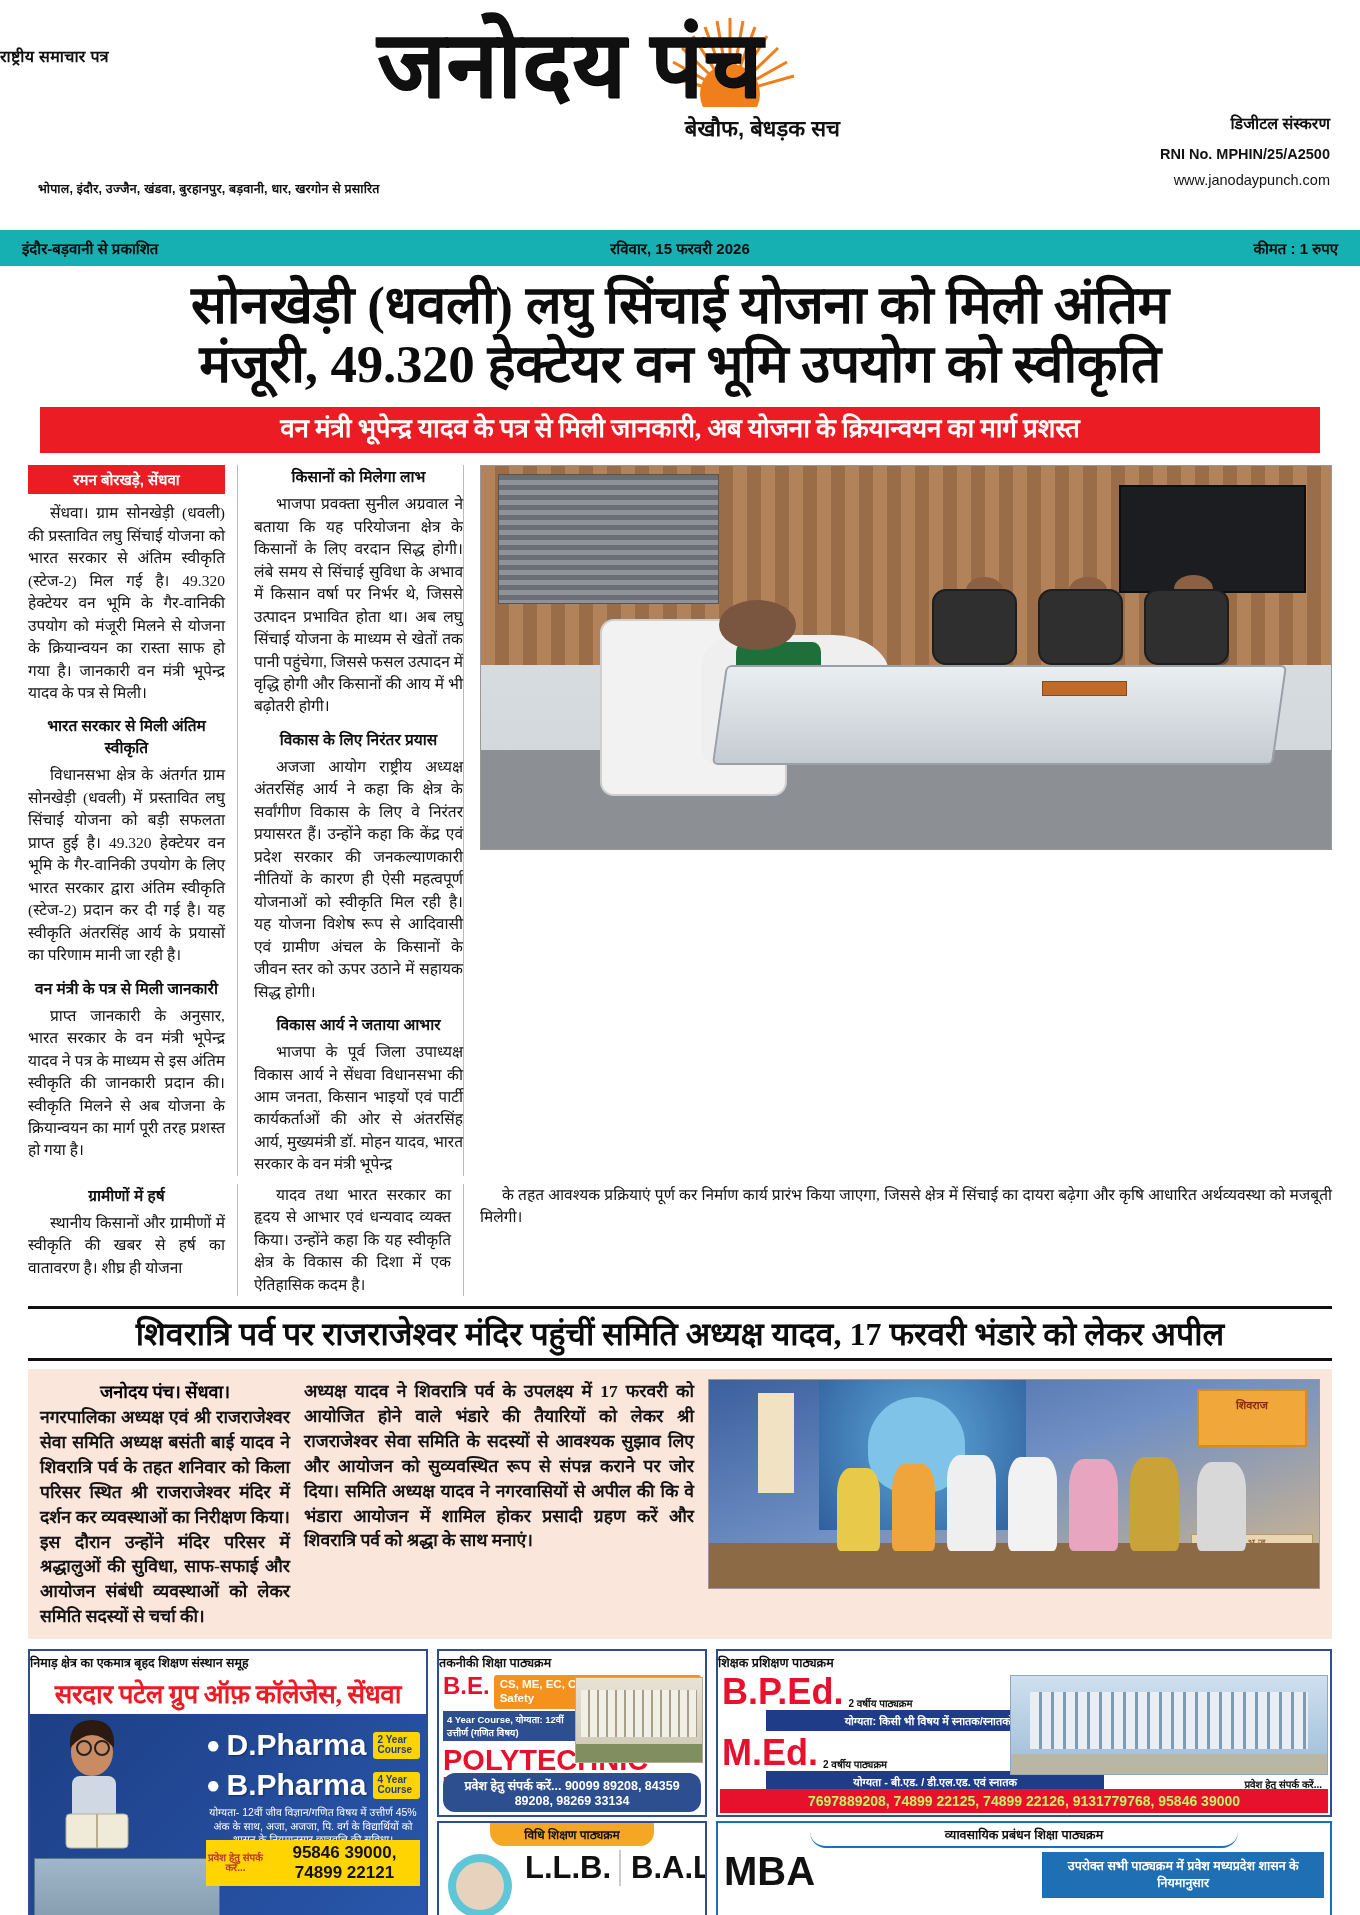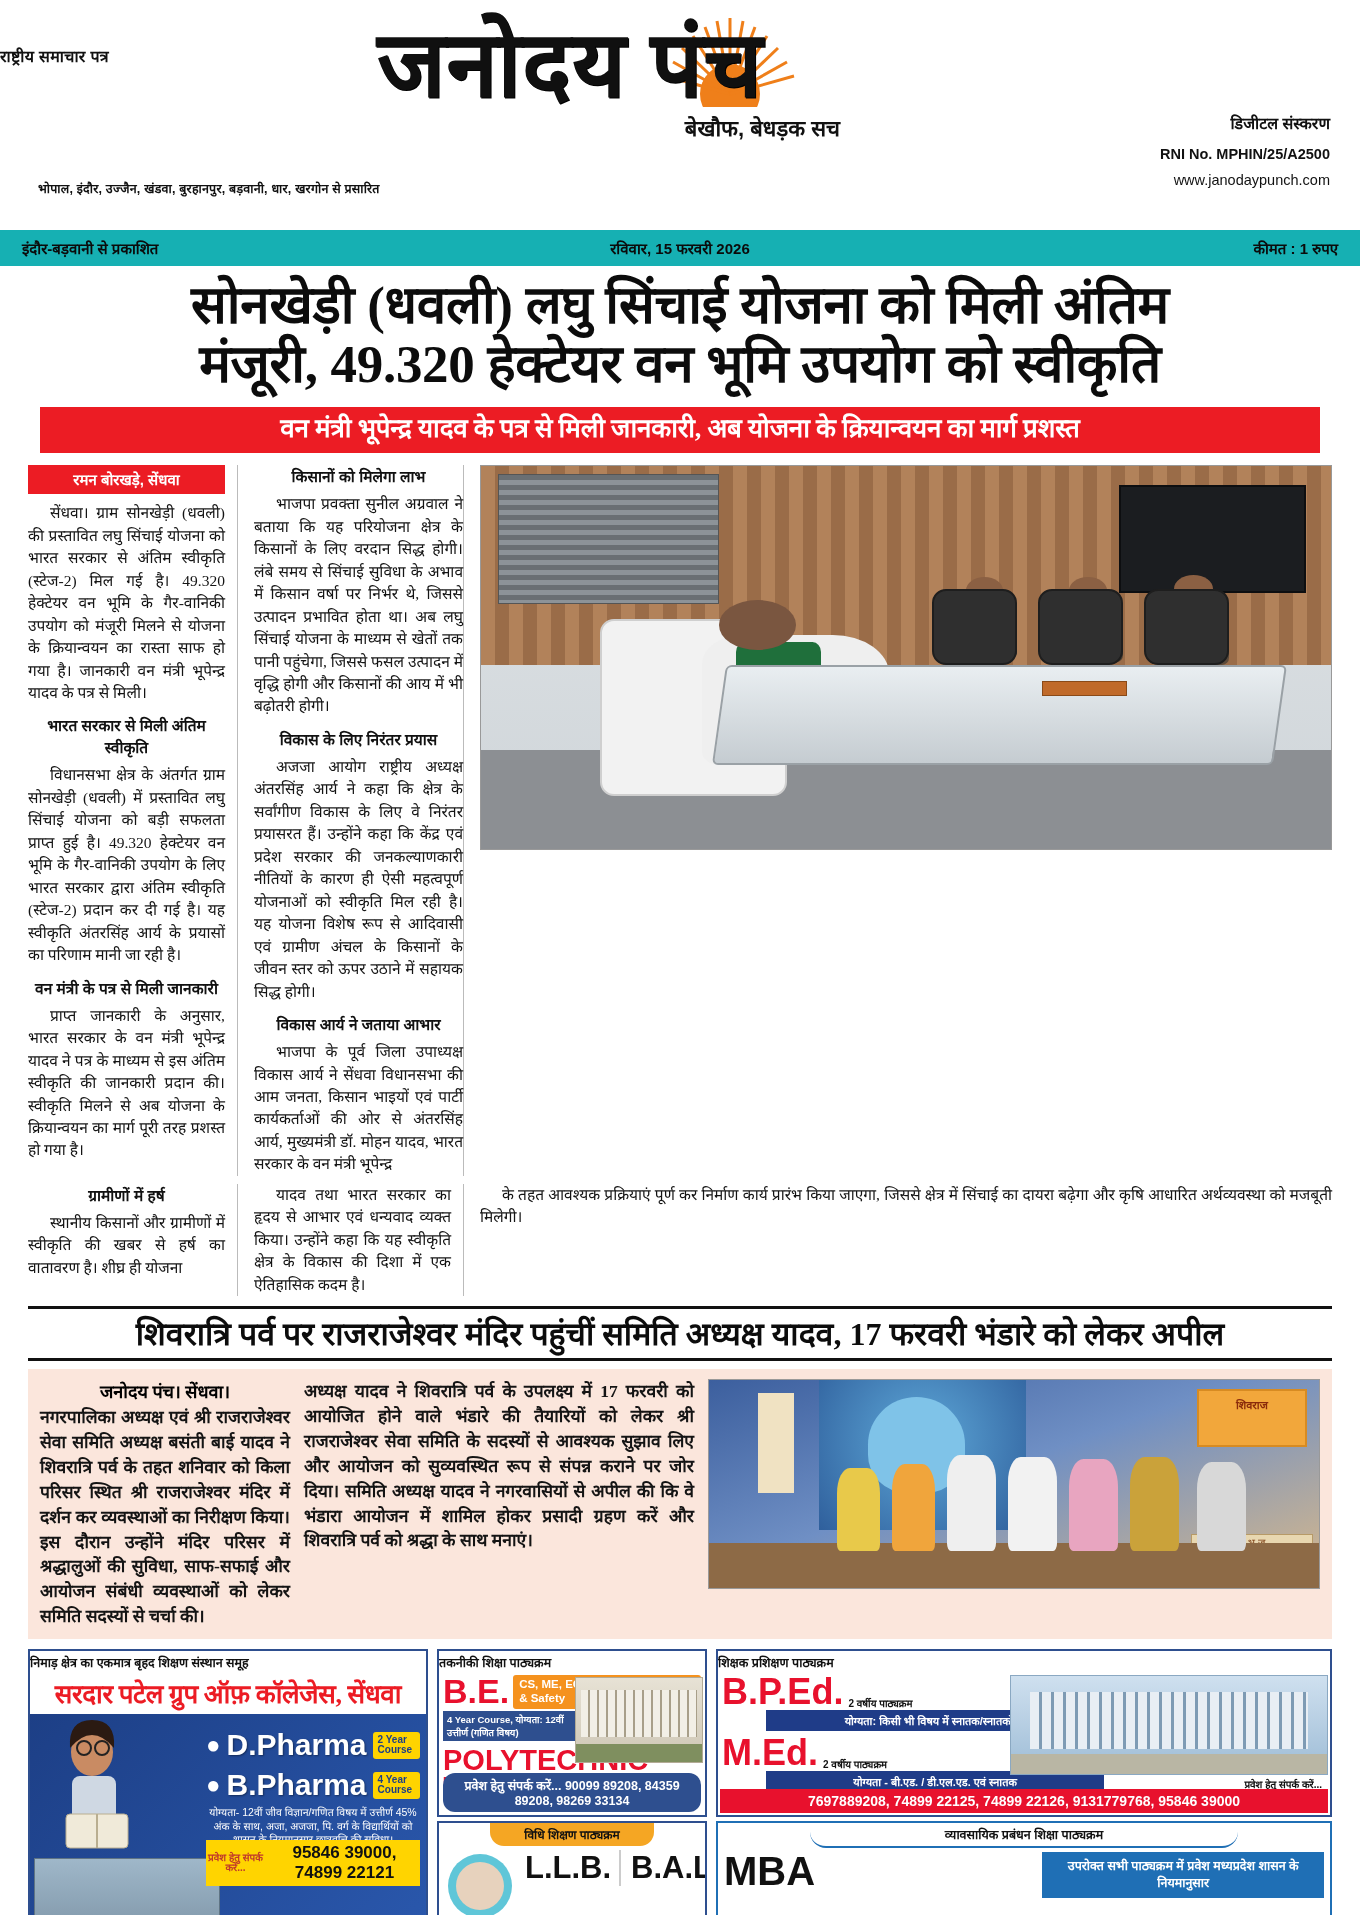--- a/index.html
+++ b/index.html
@@ -146,31 +146,31 @@
   }
   .spg-elig { color:#fff; font-family:"Liberation Sans",sans-serif; font-size: 10.5px;
     line-height:1.3; text-align:center; margin-top:4px; }
   .yellow-strip {
     background:#ffd400; color:#111; font-family:"Liberation Sans",sans-serif; font-weight:bold;
     font-size: 17px; text-align:center; padding: 3px 2px; display:flex; align-items:center; justify-content:center; gap:8px;
   }
   .yellow-strip .lbl { font-size: 10px; line-height:1; color:#c0392b; }
   .spg-addr { color:#fff; font-family:"Liberation Sans",sans-serif; font-size:10.5px; line-height:1.5; }
 
-  .be-title { color:#e8112d; font-family:"Liberation Sans",sans-serif; font-weight:bold; font-size:34px; line-height:.95; }
+  .be-title { color:#e8112d; font-family:"Liberation Sans",sans-serif; font-weight:bold; font-size:24px; line-height:.95; }
   .orange-pill { background:#f5921e; color:#fff; font-family:"Liberation Sans",sans-serif;
     font-weight:bold; font-size:11.5px; line-height:1.2; padding:3px 6px; border-radius:3px; }
   .blue-strip { background:#2e4f8f; color:#fff; font-family:"Liberation Sans",sans-serif;
     font-weight:bold; font-size:12.5px; text-align:center; padding:4px 2px; border-radius: 12px; }
   .law-title { font-family:"Liberation Sans",sans-serif; font-weight:bold; font-size:31px; color:#111; }
 
   .bped-title { color:#e8112d; font-family:"Liberation Sans",sans-serif; font-weight:bold; font-size:36px; line-height:.95; }
   .navy-strip { background:#1f3c88; color:#fff; font-family:"Liberation Sans",sans-serif;
     font-weight:bold; font-size:11px; text-align:center; padding:3px 4px;margin-left:44px; }
-  .red-phone-strip { background:#e8112d; color:#ffffff; font-family:"Liberation Sans",sans-serif;
+  .red-phone-strip { background:#e8112d; color:#bef264; font-family:"Liberation Sans",sans-serif;
     font-weight:bold; font-size:14px; text-align:center; padding:4px 2px; }
   .mba-title { font-family:"Liberation Sans",sans-serif; font-weight:bold; font-size:40px; color:#111; line-height:.9; }
   .blue-box { background:#1f6fb5; color:#fff; font-family:"Liberation Sans",sans-serif;
     font-weight:bold; font-size:12.5px; line-height:1.35; padding:6px; text-align:center; }
 </style>
 </head>
 <body>
 
 <div class="page">
 

